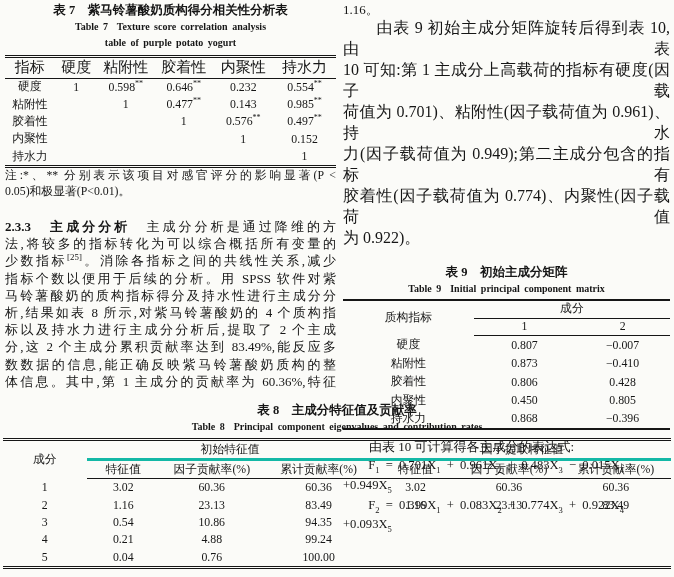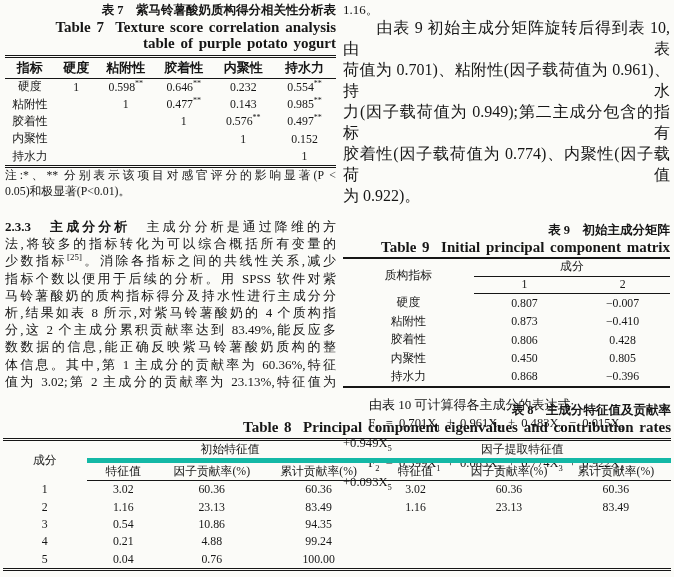--- a/index.html
+++ b/index.html
@@ -3,35 +3,35 @@
 <meta charset="utf-8">
 <style>
   html,body{margin:0;padding:0}
   body{width:674px;height:577px;background:#fbfbf8;color:#161616;
        font-family:"Liberation Serif","DejaVu Serif",serif;overflow:hidden}
   .page{position:relative;width:674px;height:577px}
   .col{position:absolute;top:0}
   .left{left:5px;width:331px;top:2px}
   .right{left:343px;width:327px;top:1px}
   .bottom{position:absolute;left:3px;top:402px;width:668px}
-  .cap{text-align:right;white-space:pre-wrap;line-height:16.5px}
+  .cap{text-align:center;white-space:pre-wrap;line-height:16.5px}
   .cap.zh{font-weight:bold;font-size:12.5px}
-  .cap.en{font-size:15px;font-weight:bold;word-spacing:2px}
+  .cap.en{font-size:10px;font-weight:bold;word-spacing:2px}
   table{border-collapse:collapse;width:100%;table-layout:fixed}
   td{text-align:center;vertical-align:middle;font-size:11.8px;padding:0;height:17.4px;overflow:hidden}
   .t7{margin-top:3px;border-top:3px double #161616;border-bottom:3px double #161616}
-  .t7 thead td{font-weight:bold;border-bottom:1.5px solid #161616;height:20px;font-size:13px}
+  .t7 thead td{font-weight:normal;border-bottom:1.5px solid #161616;height:20px;font-size:15px}
   .t9{margin-top:2px;border-top:2.5px solid #161616;border-bottom:2px solid #161616}
   .t9 td{height:18.4px}
   .t9 thead td{height:16.5px}
   .t9 .spanner{border-bottom:1px solid #161616}
   .t9 tr.sub td{border-bottom:1.6px solid #161616}
   .t8{margin-top:3px;border-top:3px double #161616;border-bottom:3px double #161616}
   .t8 thead td{height:17px}
-  .t8 .spanner{border-bottom:5px solid #14b8a6}
+  .t8 .spanner{border-bottom:3px solid #14b8a6}
   .t8 tr.sub td{border-bottom:1.8px solid #161616}
   .note{font-size:11.8px;line-height:15.8px;margin-top:0}
   .para{font-size:13px;line-height:17.2px;margin-top:18px}
   .jline{text-align:justify;text-align-last:justify}
   .lastleft{text-align:left;text-align-last:left}
   .line{font-size:13px;line-height:17.2px}
   .mt{margin-top:15px}
   .formula{font-size:12.6px;line-height:18.6px;word-spacing:3px;white-space:pre-wrap;margin-top:1px}
   .exprintro{margin-top:8px}
   sub,sup{font-size:68%;line-height:0}
@@ -115,32 +115,33 @@
     </div>
 
     <div class="para">
       <div class="jline"><b>2.3.3　主成分分析</b><span>　主成分分析是通过降维的方</span></div>
       <div>
           <div class="jline">法,将较多的指标转化为可以综合概括所有变量的</div>
           <div class="jline">少数指标<sup>[25]</sup>。消除各指标之间的共线性关系,减少</div>
           <div class="jline">指标个数以便用于后续的分析。用 SPSS 软件对紫</div>
           <div class="jline">马铃薯酸奶的质构指标得分及持水性进行主成分分</div>
           <div class="jline">析,结果如表 8 所示,对紫马铃薯酸奶的 4 个质构指</div>
+          <div class="jline">标以及持水力进行主成分分析后,提取了 2 个主成</div>
           <div class="jline">分,这 2 个主成分累积贡献率达到 83.49%,能反应多</div>
           <div class="jline">数数据的信息,能正确反映紫马铃薯酸奶质构的整</div>
           <div class="jline">体信息。其中,第 1 主成分的贡献率为 60.36%,特征</div>
-          <div class="jline">值为 3.02;第 2 主成分的贡献率为 23.13%,特征值为</div>
         </div>
     </div>
   </div>
 
   <div class="col right">
     <div class="line">1.16。</div>
     <div>
         <div class="jline">　　由表 9 初始主成分矩阵旋转后得到表 10,由表</div>
+        <div class="jline">10 可知:第 1 主成分上高载荷的指标有硬度(因子载</div>
         <div class="jline">荷值为 0.701)、粘附性(因子载荷值为 0.961)、持水</div>
         <div class="jline">力(因子载荷值为 0.949);第二主成分包含的指标有</div>
         <div class="jline">胶着性(因子载荷值为 0.774)、内聚性(因子载荷值</div>
         <div class="jline lastleft">为 0.922)。</div>
       </div>
 
     <div class="cap zh mt">表 9　初始主成分矩阵</div>
     <div class="cap en">Table 9  Initial principal component matrix</div>
 
     <table class="t9">

